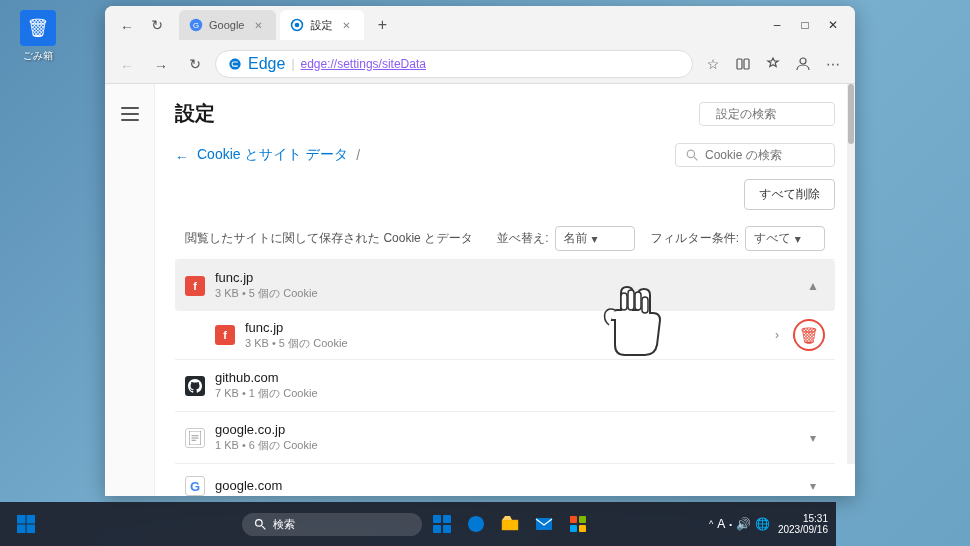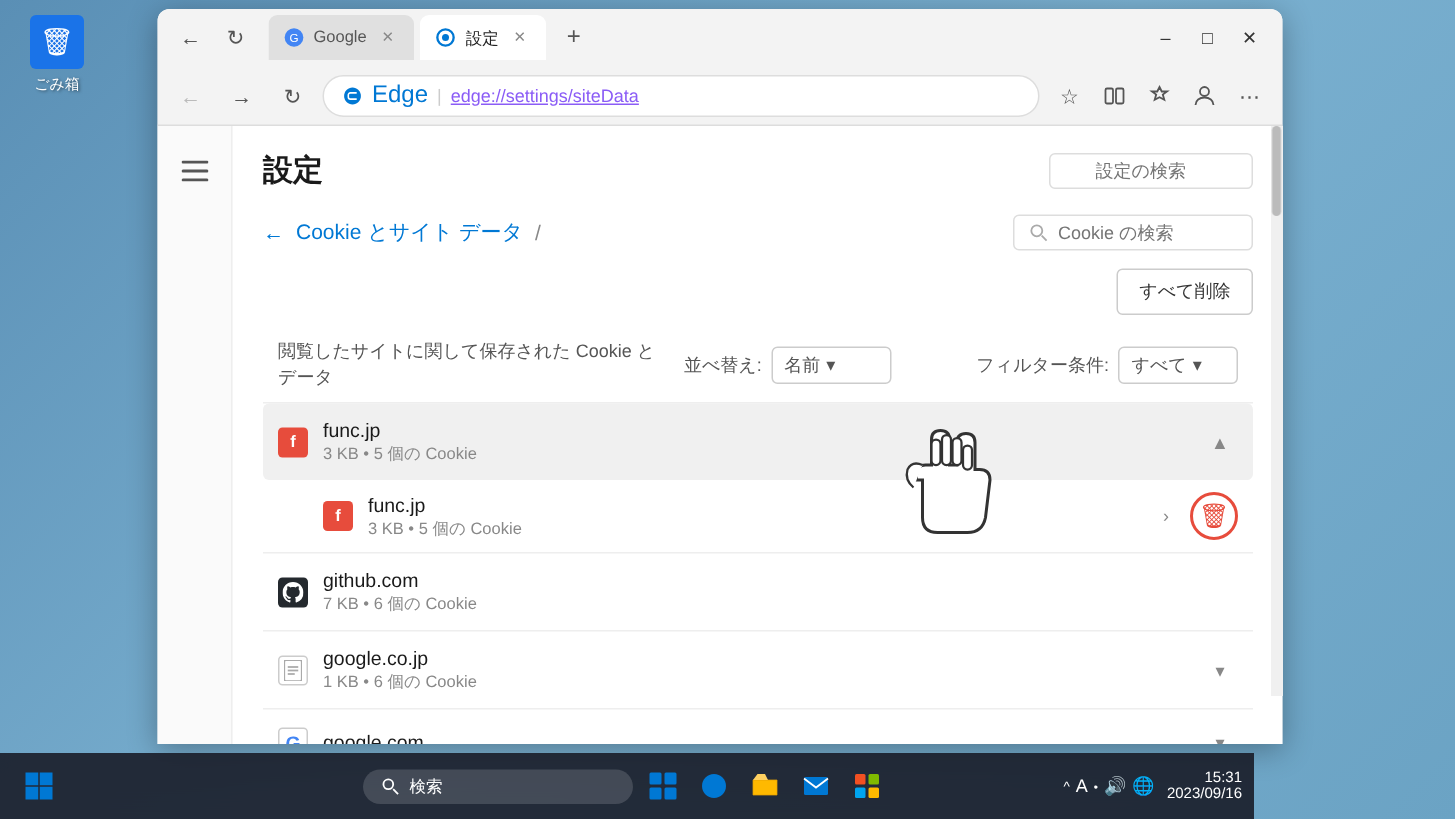--- a/index.html
+++ b/index.html
@@ -350,21 +350,21 @@
       font-size: 20px;
       font-weight: 600;
       color: #1a1a1a;
     }
     .settings-search {
       display: flex;
       align-items: center;
       border: 1px solid #ddd;
       border-radius: 4px;
       padding: 4px 10px;
-      gap: 20px;
+      gap: 6px;
       background: white;
       width: 136px;
     }
     .settings-search input {
       border: none;
       outline: none;
       font-size: 12px;
       color: #555;
       background: transparent;
       width: 100%;
@@ -462,21 +462,20 @@
       gap: 4px;
       cursor: pointer;
       font-size: 12px;
       background: white;
       min-width: 80px;
     }
     .filter-section {
       display: flex;
       align-items: center;
       gap: 6px;
-      margin-left: 41px;
     }
 
     
     .site-list {
       padding: 0 20px;
     }
 
     .site-group {
       border-top: 1px solid #eee;
     }
@@ -789,21 +788,21 @@
 
           <div class="site-group">
             <div class="site-row">
               <div class="site-favicon favicon-github">
                 <svg width="14" height="14" viewBox="0 0 16 16" fill="white">
                   <path d="M8 0C3.58 0 0 3.58 0 8c0 3.54 2.29 6.53 5.47 7.59.4.07.55-.17.55-.38 0-.19-.01-.82-.01-1.49-2.01.37-2.53-.49-2.69-.94-.09-.23-.48-.94-.82-1.13-.28-.15-.68-.52-.01-.53.63-.01 1.08.58 1.23.82.72 1.21 1.87.87 2.33.66.07-.52.28-.87.51-1.07-1.78-.2-3.64-.89-3.64-3.95 0-.87.31-1.59.82-2.15-.08-.2-.36-1.02.08-2.12 0 0 .67-.21 2.2.82.64-.18 1.32-.27 2-.27.68 0 1.36.09 2 .27 1.53-1.04 2.2-.82 2.2-.82.44 1.1.16 1.92.08 2.12.51.56.82 1.27.82 2.15 0 3.07-1.87 3.75-3.65 3.95.29.25.54.73.54 1.48 0 1.07-.01 1.93-.01 2.2 0 .21.15.46.55.38A8.013 8.013 0 0016 8c0-4.42-3.58-8-8-8z"></path>
                 </svg>
               </div>
               <div class="site-info">
                 <div class="site-name">github.com</div>
-                <div class="site-meta">7 KB • 6 個の Cookie</div>
+                <div class="site-meta">7 KB • 1 個の Cookie</div>
               </div>
               <div class="site-actions">
               </div>
             </div>
           </div>
 
           <div class="site-group">
             <div class="site-row">
               <div class="site-favicon favicon-google-doc">
                 <svg width="12" height="14" viewBox="0 0 10 12">

